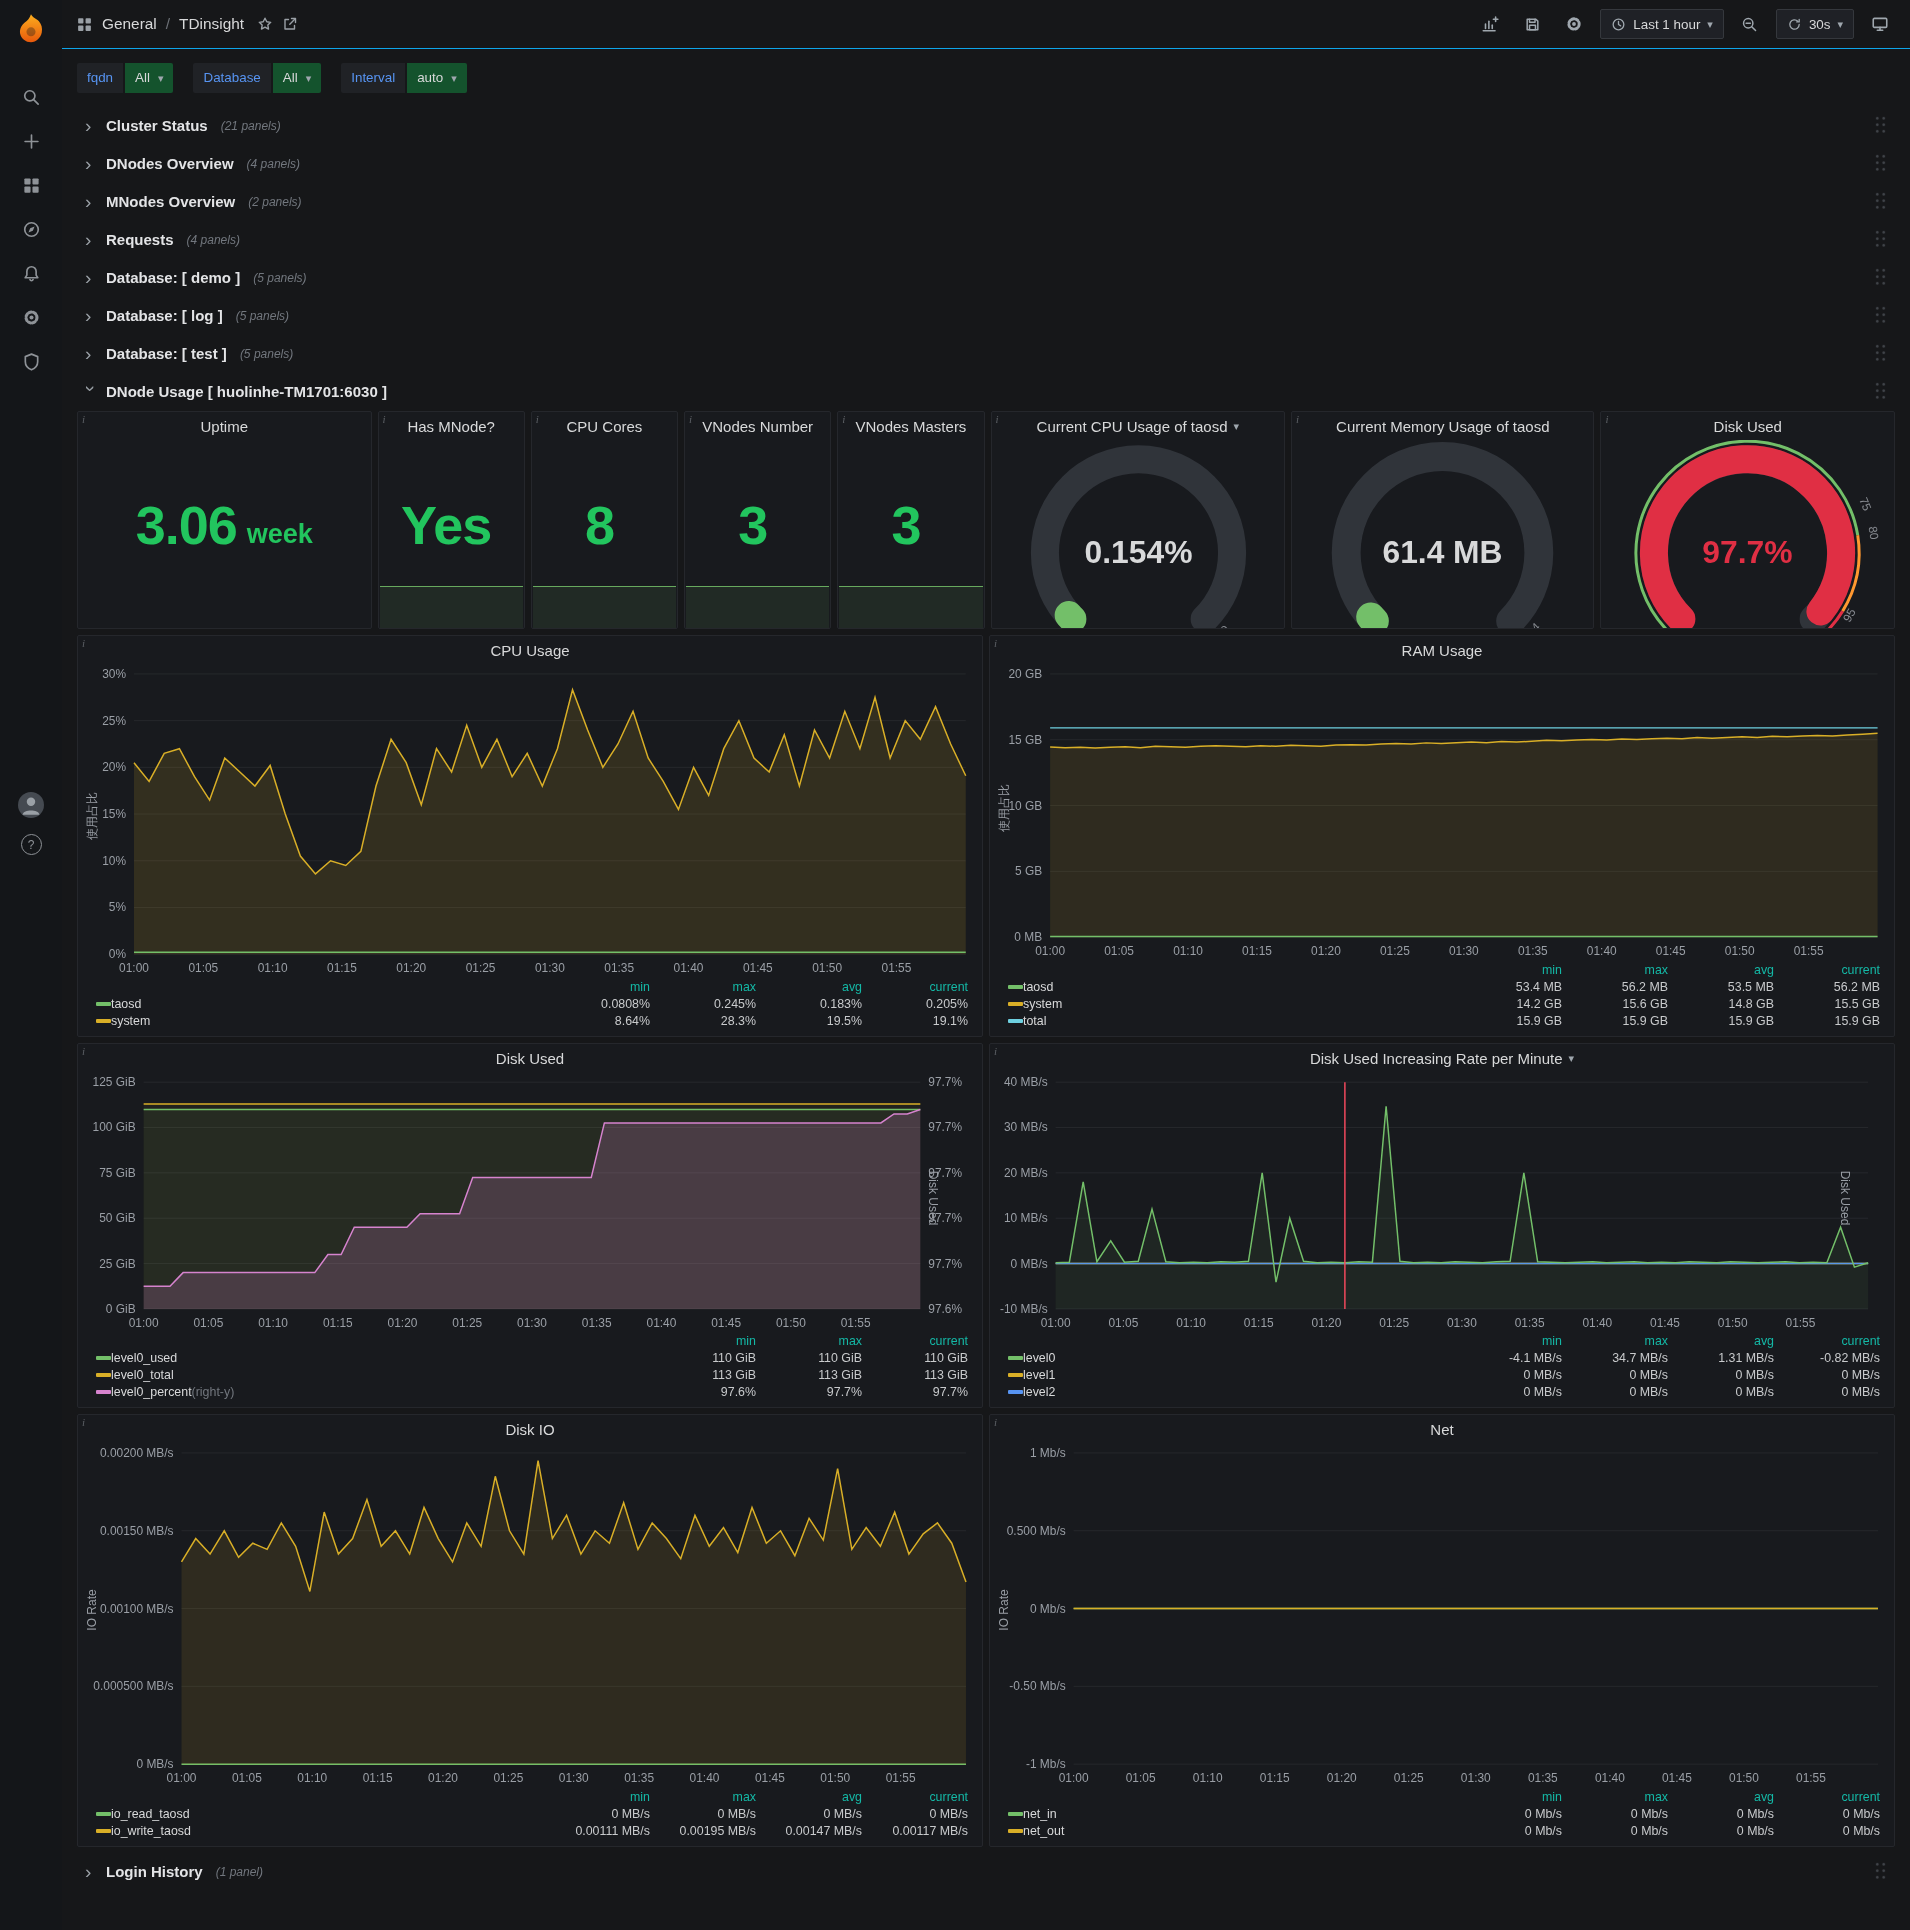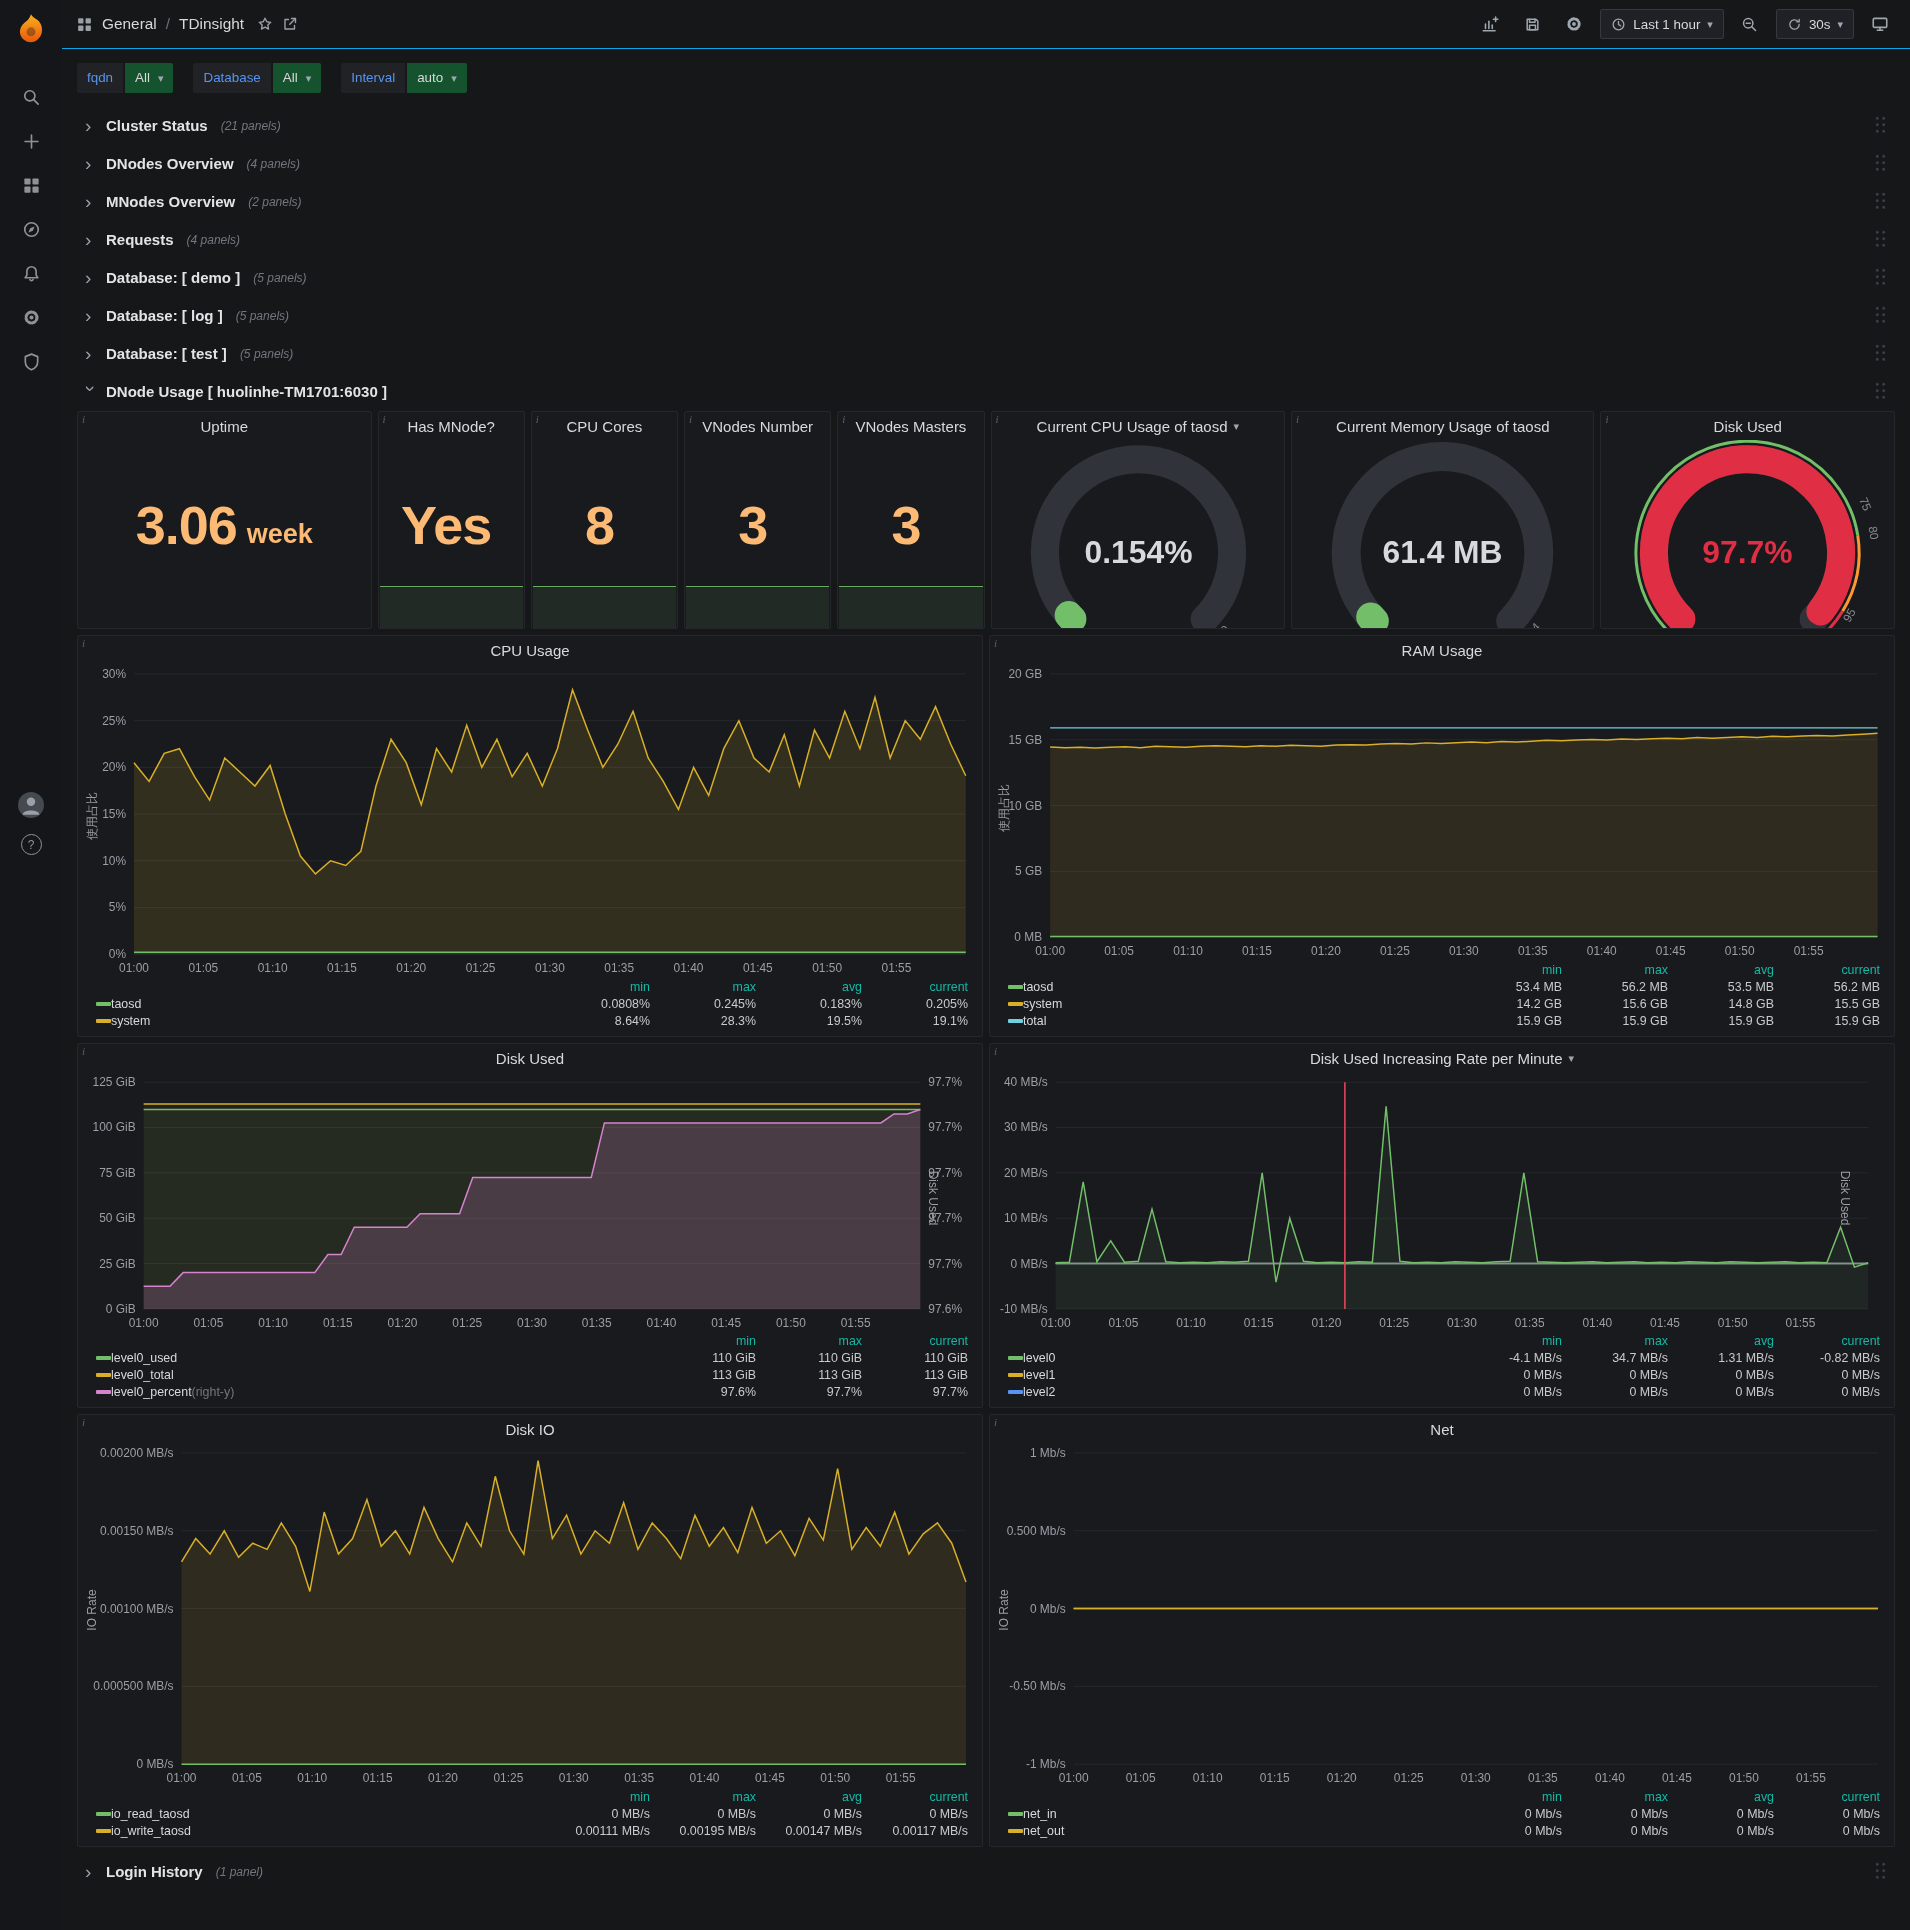--- a/index.html
+++ b/index.html
@@ -45,21 +45,21 @@
   .drag-dots{margin-left:auto;width:13px;height:21px;background-image:radial-gradient(#43474d 1.2px,transparent 1.4px);background-size:6.5px 6.5px;opacity:.95;cursor:grab}
 
   
   .panel{position:relative;background:#181a1e;border:1px solid #25272c;border-radius:2px;display:flex;flex-direction:column;overflow:hidden}
   .panel-info{position:absolute;top:1px;left:4px;font-size:11px;font-style:italic;font-family:"Liberation Serif",serif;color:#5c6065;cursor:pointer;z-index:3}
   .panel-header{height:28px;flex:none;display:flex;align-items:center;justify-content:center;gap:6px;cursor:pointer}
   .panel-title{font-size:15px;color:#d8d9da;white-space:nowrap}
 
   .stat-grid{display:grid;grid-template-columns:2fr 1fr 1fr 1fr 1fr 2fr 2.06fr 2fr;gap:6px;margin-bottom:6px}
   .h-stat{height:218px}
-  .stat-value{flex:1;display:flex;align-items:center;justify-content:center;gap:10px;color:#fdba74;padding-bottom:18px}
+  .stat-value{flex:1;display:flex;align-items:center;justify-content:center;gap:10px;color:#22c55e;padding-bottom:18px}
   .stat-big{font-size:54px;font-weight:600;letter-spacing:-1px}
   .stat-unit{font-size:27px;font-weight:600;align-self:center;margin-top:18px}
   .spark{position:absolute;bottom:0;left:1px;right:1px;height:42px;background:rgba(115,191,105,.10);border-top:1.5px solid rgba(115,191,105,.85)}
   .gauge-box{flex:1;min-height:0}
 
   .two-col{display:grid;grid-template-columns:1fr 1fr;gap:6px;margin-bottom:6px}
   .h-cpu{height:402px}
   .h-disk{height:365px}
   .h-io{height:433px}
   .chart-box{position:relative;flex:1;min-height:0;overflow:hidden;cursor:crosshair}

